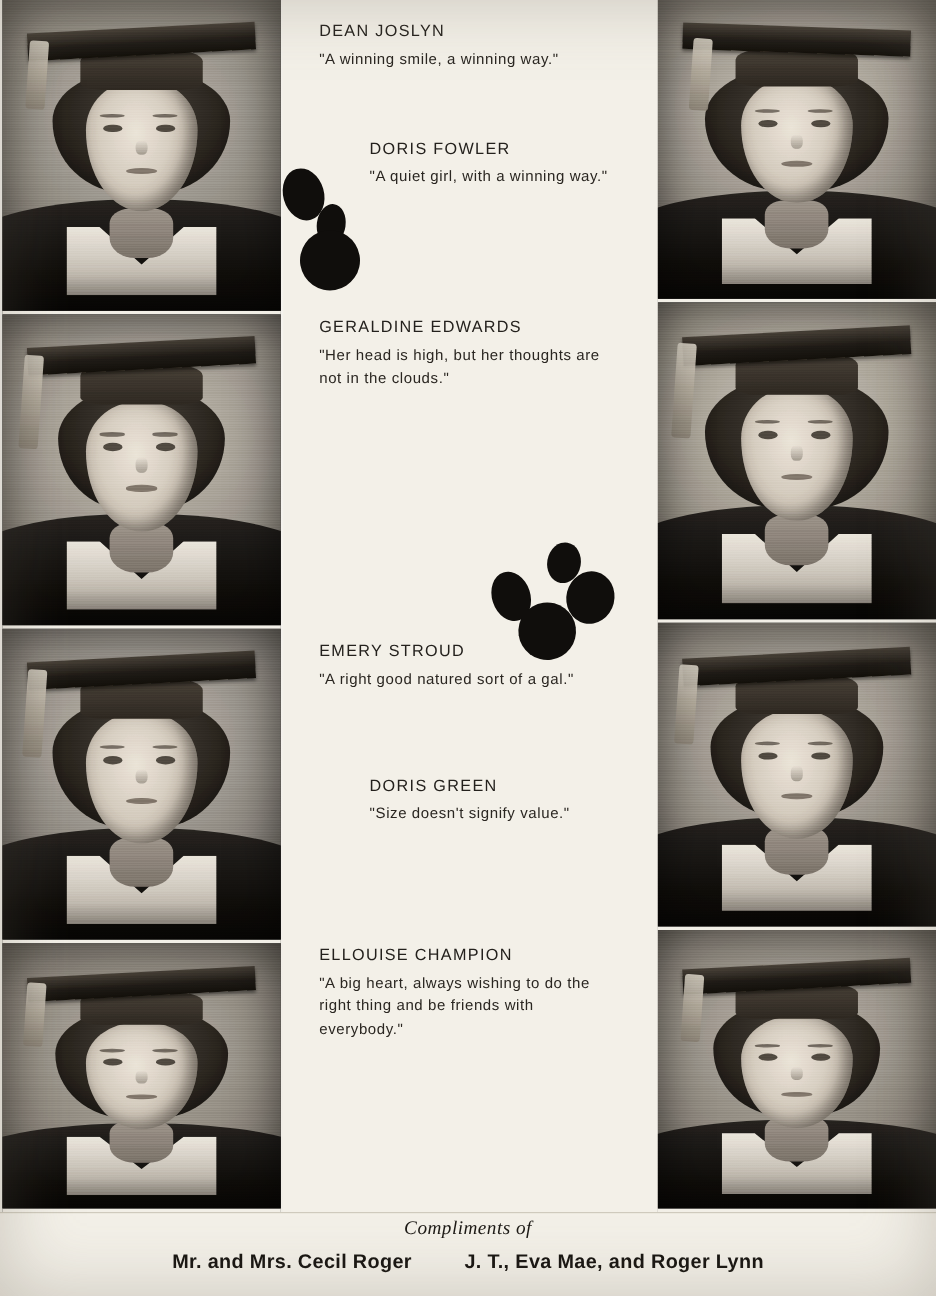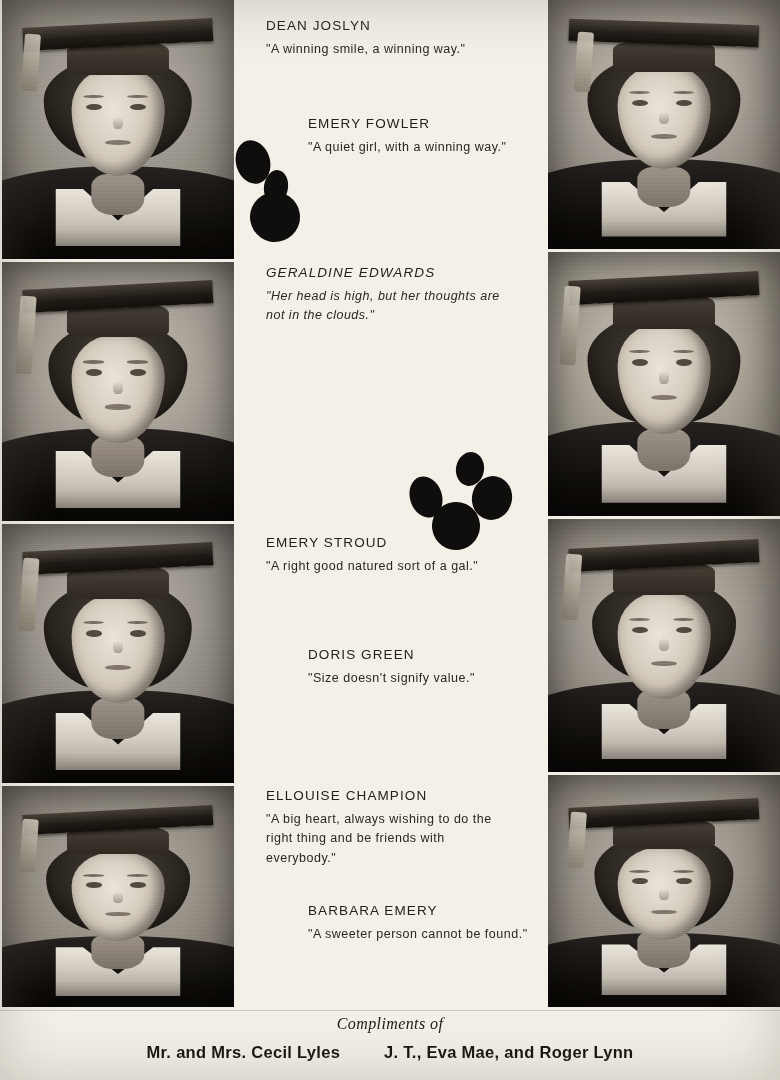--- a/index.html
+++ b/index.html
@@ -472,31 +472,31 @@
   </div>
 
   <div id="center">
 
     <div class="entry" style="left:30px; top:18px;">
       <div class="nm">DEAN JOSLYN</div>
       <div class="qt">"A winning smile, a winning way."</div>
     </div>
 
     <div class="entry" style="left:72px; top:116px;">
-      <div class="nm">EMERY FOWLER</div>
+      <div class="nm">DORIS FOWLER</div>
       <div class="qt">"A quiet girl, with a winning way."</div>
     </div>
 
     <div class="paw" style="left:0px; top:140px; width:110px; height:110px;">
       <span style="left:0px;  top:0px;  width:34px; height:44px; transform:rotate(-16deg);"></span>
       <span style="left:28px; top:30px; width:24px; height:34px; transform:rotate(8deg);"></span>
       <span style="left:14px; top:52px; width:50px; height:50px; transform:rotate(-10deg);"></span>
     </div>
 
-    <div class="entry" style="left:30px; top:265px;font-style:italic;">
+    <div class="entry" style="left:30px; top:265px;">
       <div class="nm">GERALDINE EDWARDS</div>
       <div class="qt">"Her head is high, but her thoughts are not in the clouds."</div>
     </div>
 
 
     <div class="paw" style="left:174px; top:452px; width:115px; height:105px;">
       <span style="left:0px;  top:24px; width:32px; height:42px; transform:rotate(-18deg);"></span>
       <span style="left:46px; top:0px;  width:28px; height:34px; transform:rotate(10deg);"></span>
       <span style="left:22px; top:50px; width:48px; height:48px; transform:rotate(-8deg);"></span>
       <span style="left:62px; top:24px; width:40px; height:44px; transform:rotate(14deg);"></span>
@@ -510,29 +510,25 @@
     <div class="entry" style="left:30px; top:788px; width:240px;">
       <div class="nm">ELLOUISE CHAMPION</div>
       <div class="qt">"A big heart, always wishing to do the right thing and be friends with everybody."</div>
     </div>
 
     <div class="entry" style="left:72px; top:647px;">
       <div class="nm">DORIS GREEN</div>
       <div class="qt">"Size doesn't signify value."</div>
     </div>
 
-    <div class="entry" style="left:72px; top:903px;">
-      <div class="nm">BARBARA EMERY</div>
-      <div class="qt">"A sweeter person cannot be found."</div>
-    </div>
   </div>
 
   <div id="footer">
     <div id="compliments">Compliments of</div>
     <div id="sponsors">
-      <span class="sp">Mr. and Mrs. Cecil Lyles</span>
+      <span class="sp">Mr. and Mrs. Cecil Roger</span>
       <span class="gap"></span>
       <span class="sp">J. T., Eva Mae, and Roger Lynn</span>
     </div>
   </div>
 
   <div class="edge-shadow"></div>
 </div>
 
 </body></html>

